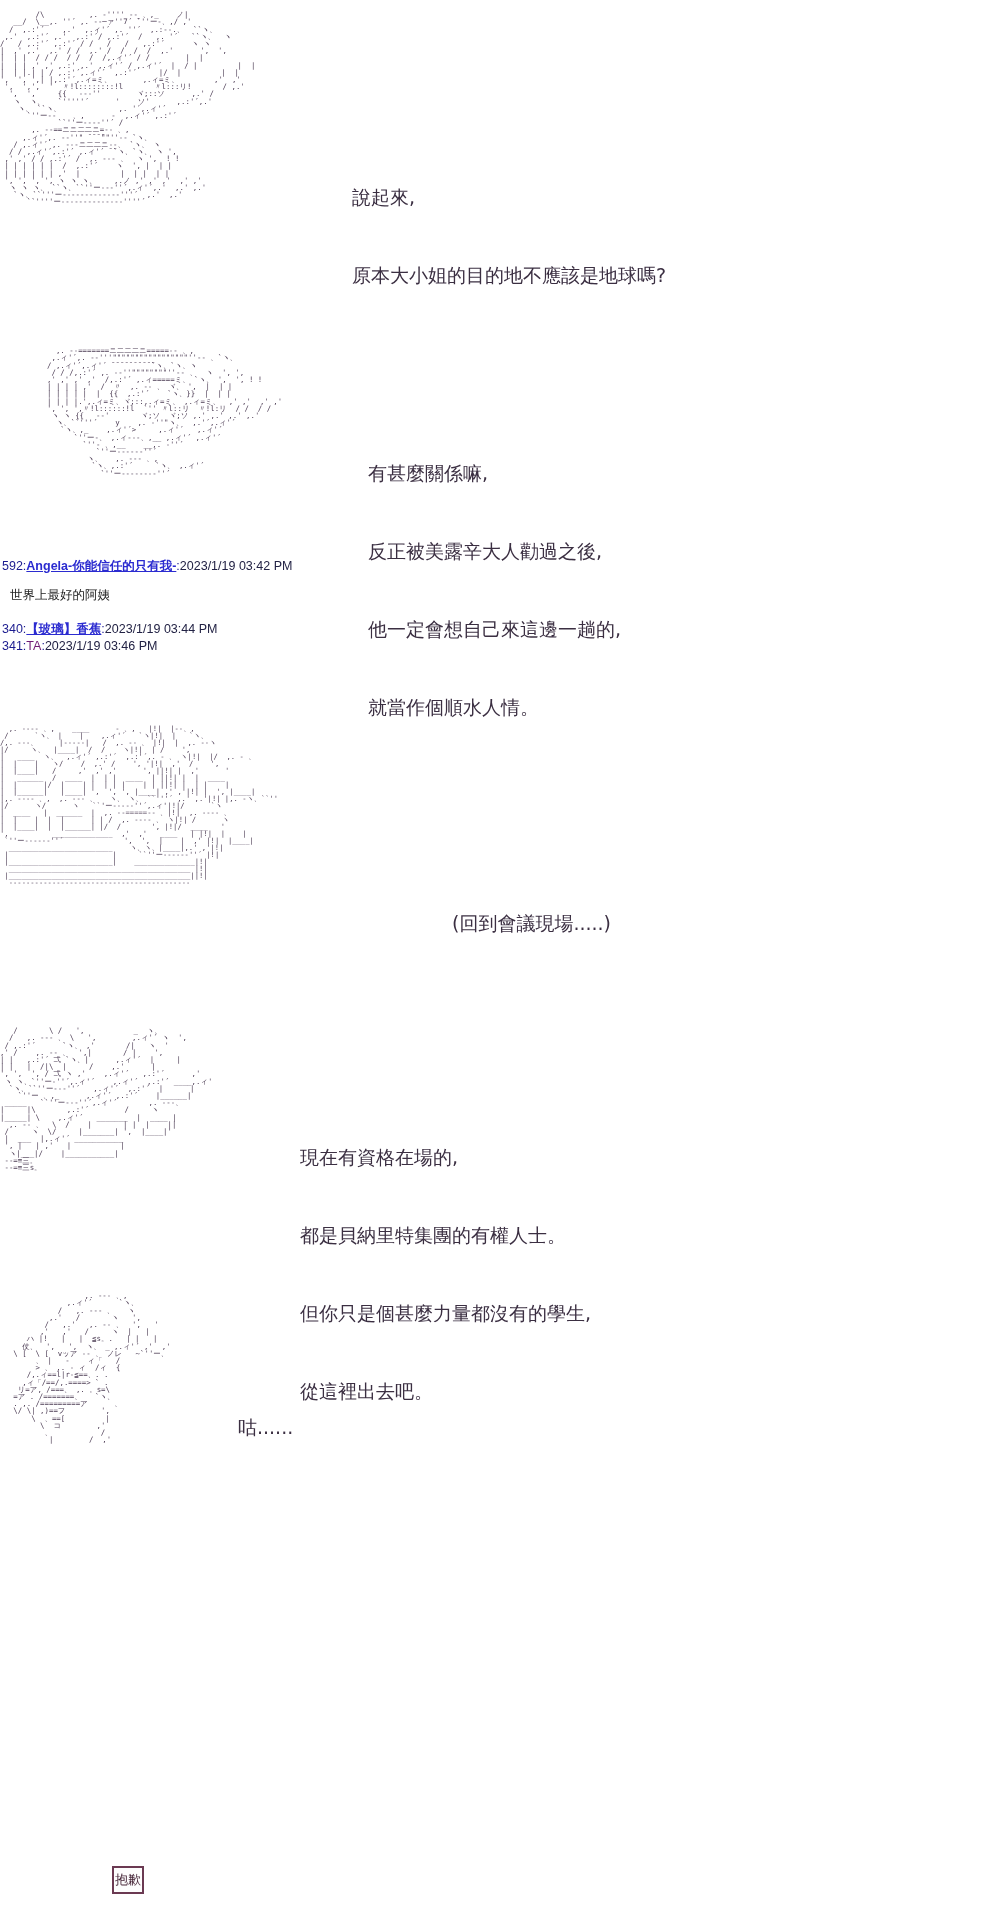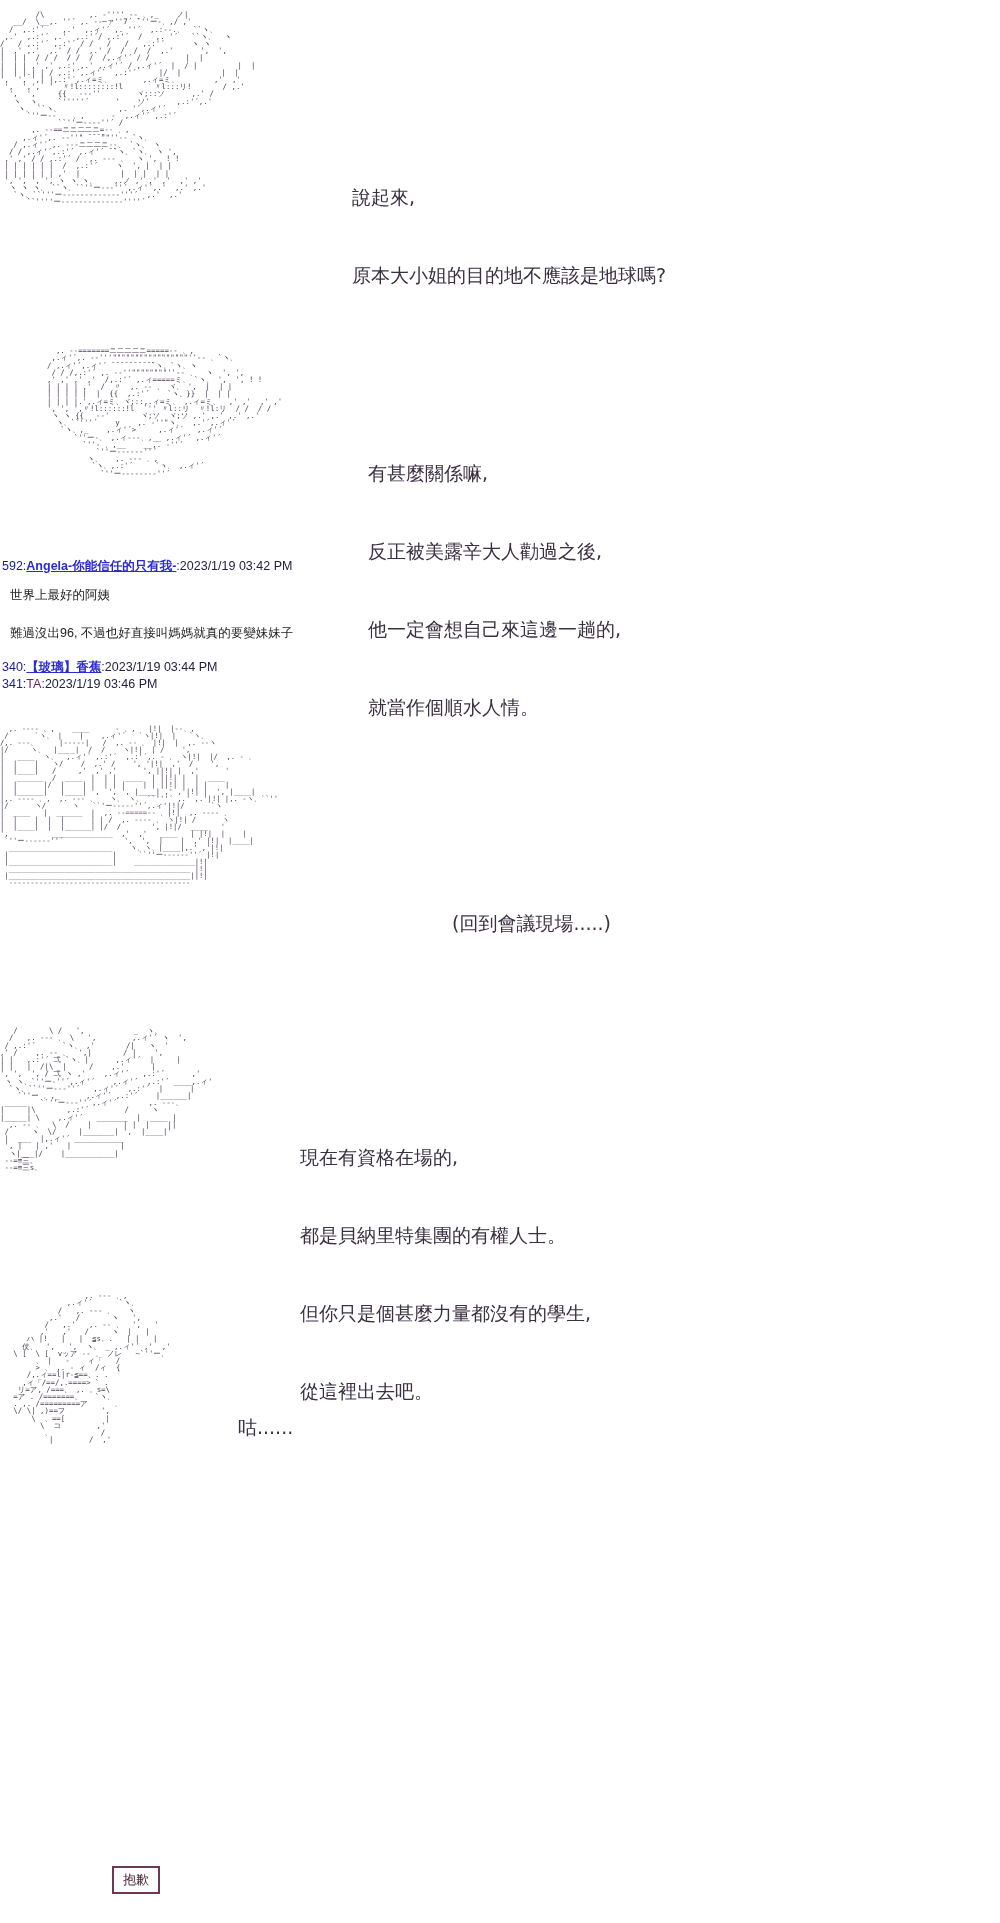--- a/index.html
+++ b/index.html
@@ -80,21 +80,21 @@
   
   .btn {
     position: absolute;
     left: 112px;
     top: 1866px;
     border: 2px solid #6b3a52;
     background: #fdfdfd;
     color: #4a2a3c;
     font-size: 13px;
     line-height: 18px;
-    padding: 3px 9px;
+    padding: 3px 1px;
     font-family: "DejaVu Sans", "Liberation Sans", sans-serif;
     cursor: pointer;
     box-sizing: border-box;
   }
 </style>
 </head>
 <body>
 
 <div class="aa" style="left:0px; top:4px; font-size:7.4px; line-height:7.2px;">
 <span>        /\          ,. ‐'''' ‐- 、,_    ノ|
@@ -247,21 +247,20 @@
   <span class="line">咕......</span>
 </div>
 
 <div class="postlist">
 
   <p class="post-head">
     <span class="post-num">592</span><span class="post-colon">:</span><span class="post-name">Angela-你能信任的只有我-</span><span class="post-colon">:</span><span class="post-date">2023/1/19 03:42 PM</span>
   </p>
   <p class="post-body">世界上最好的阿姨</p>
 
-  <p class="post-body">難過沒出96, 不過也好直接叫媽媽就真的要變妹妹子</p>
 
   <p class="post-head">
     <span class="post-num">340</span><span class="post-colon">:</span><span class="post-name">【玻璃】香蕉</span><span class="post-colon">:</span><span class="post-date">2023/1/19 03:44 PM</span>
   </p>
 
   <p class="post-head">
     <span class="post-num">341</span><span class="post-colon">:</span><span class="post-name green">TA</span><span class="post-colon">:</span><span class="post-date">2023/1/19 03:46 PM</span>
   </p>
 
 </div>

